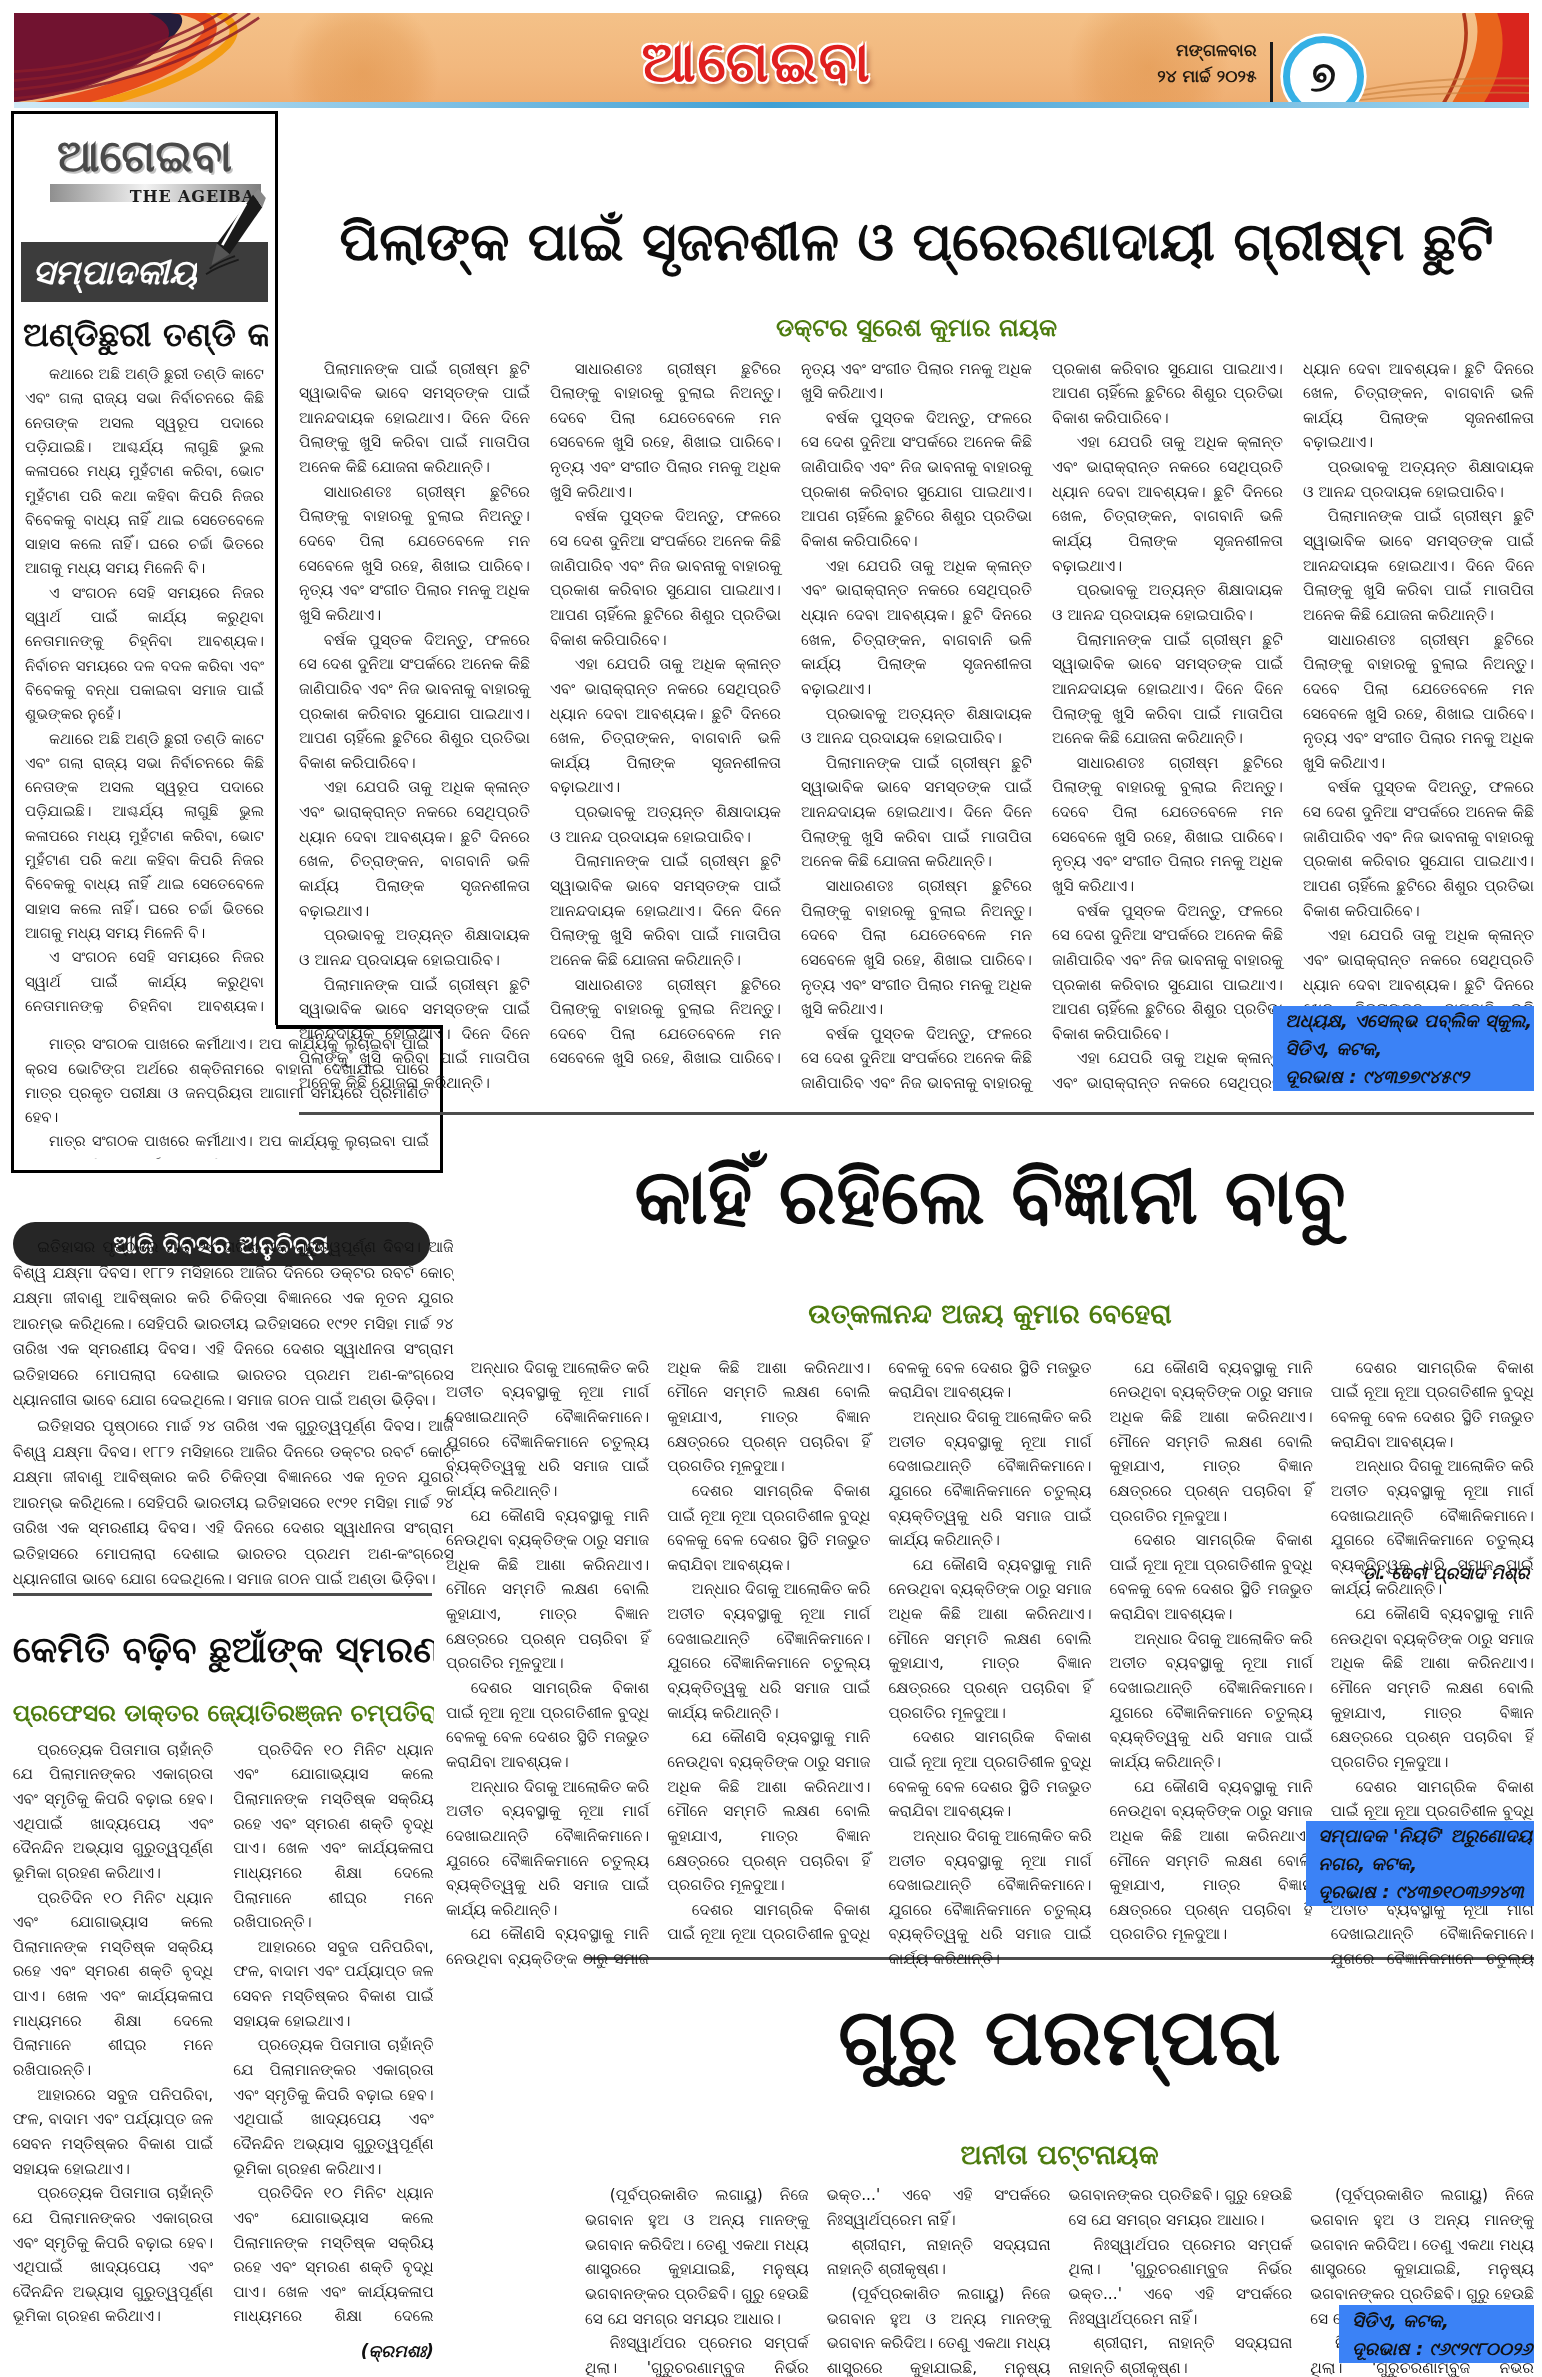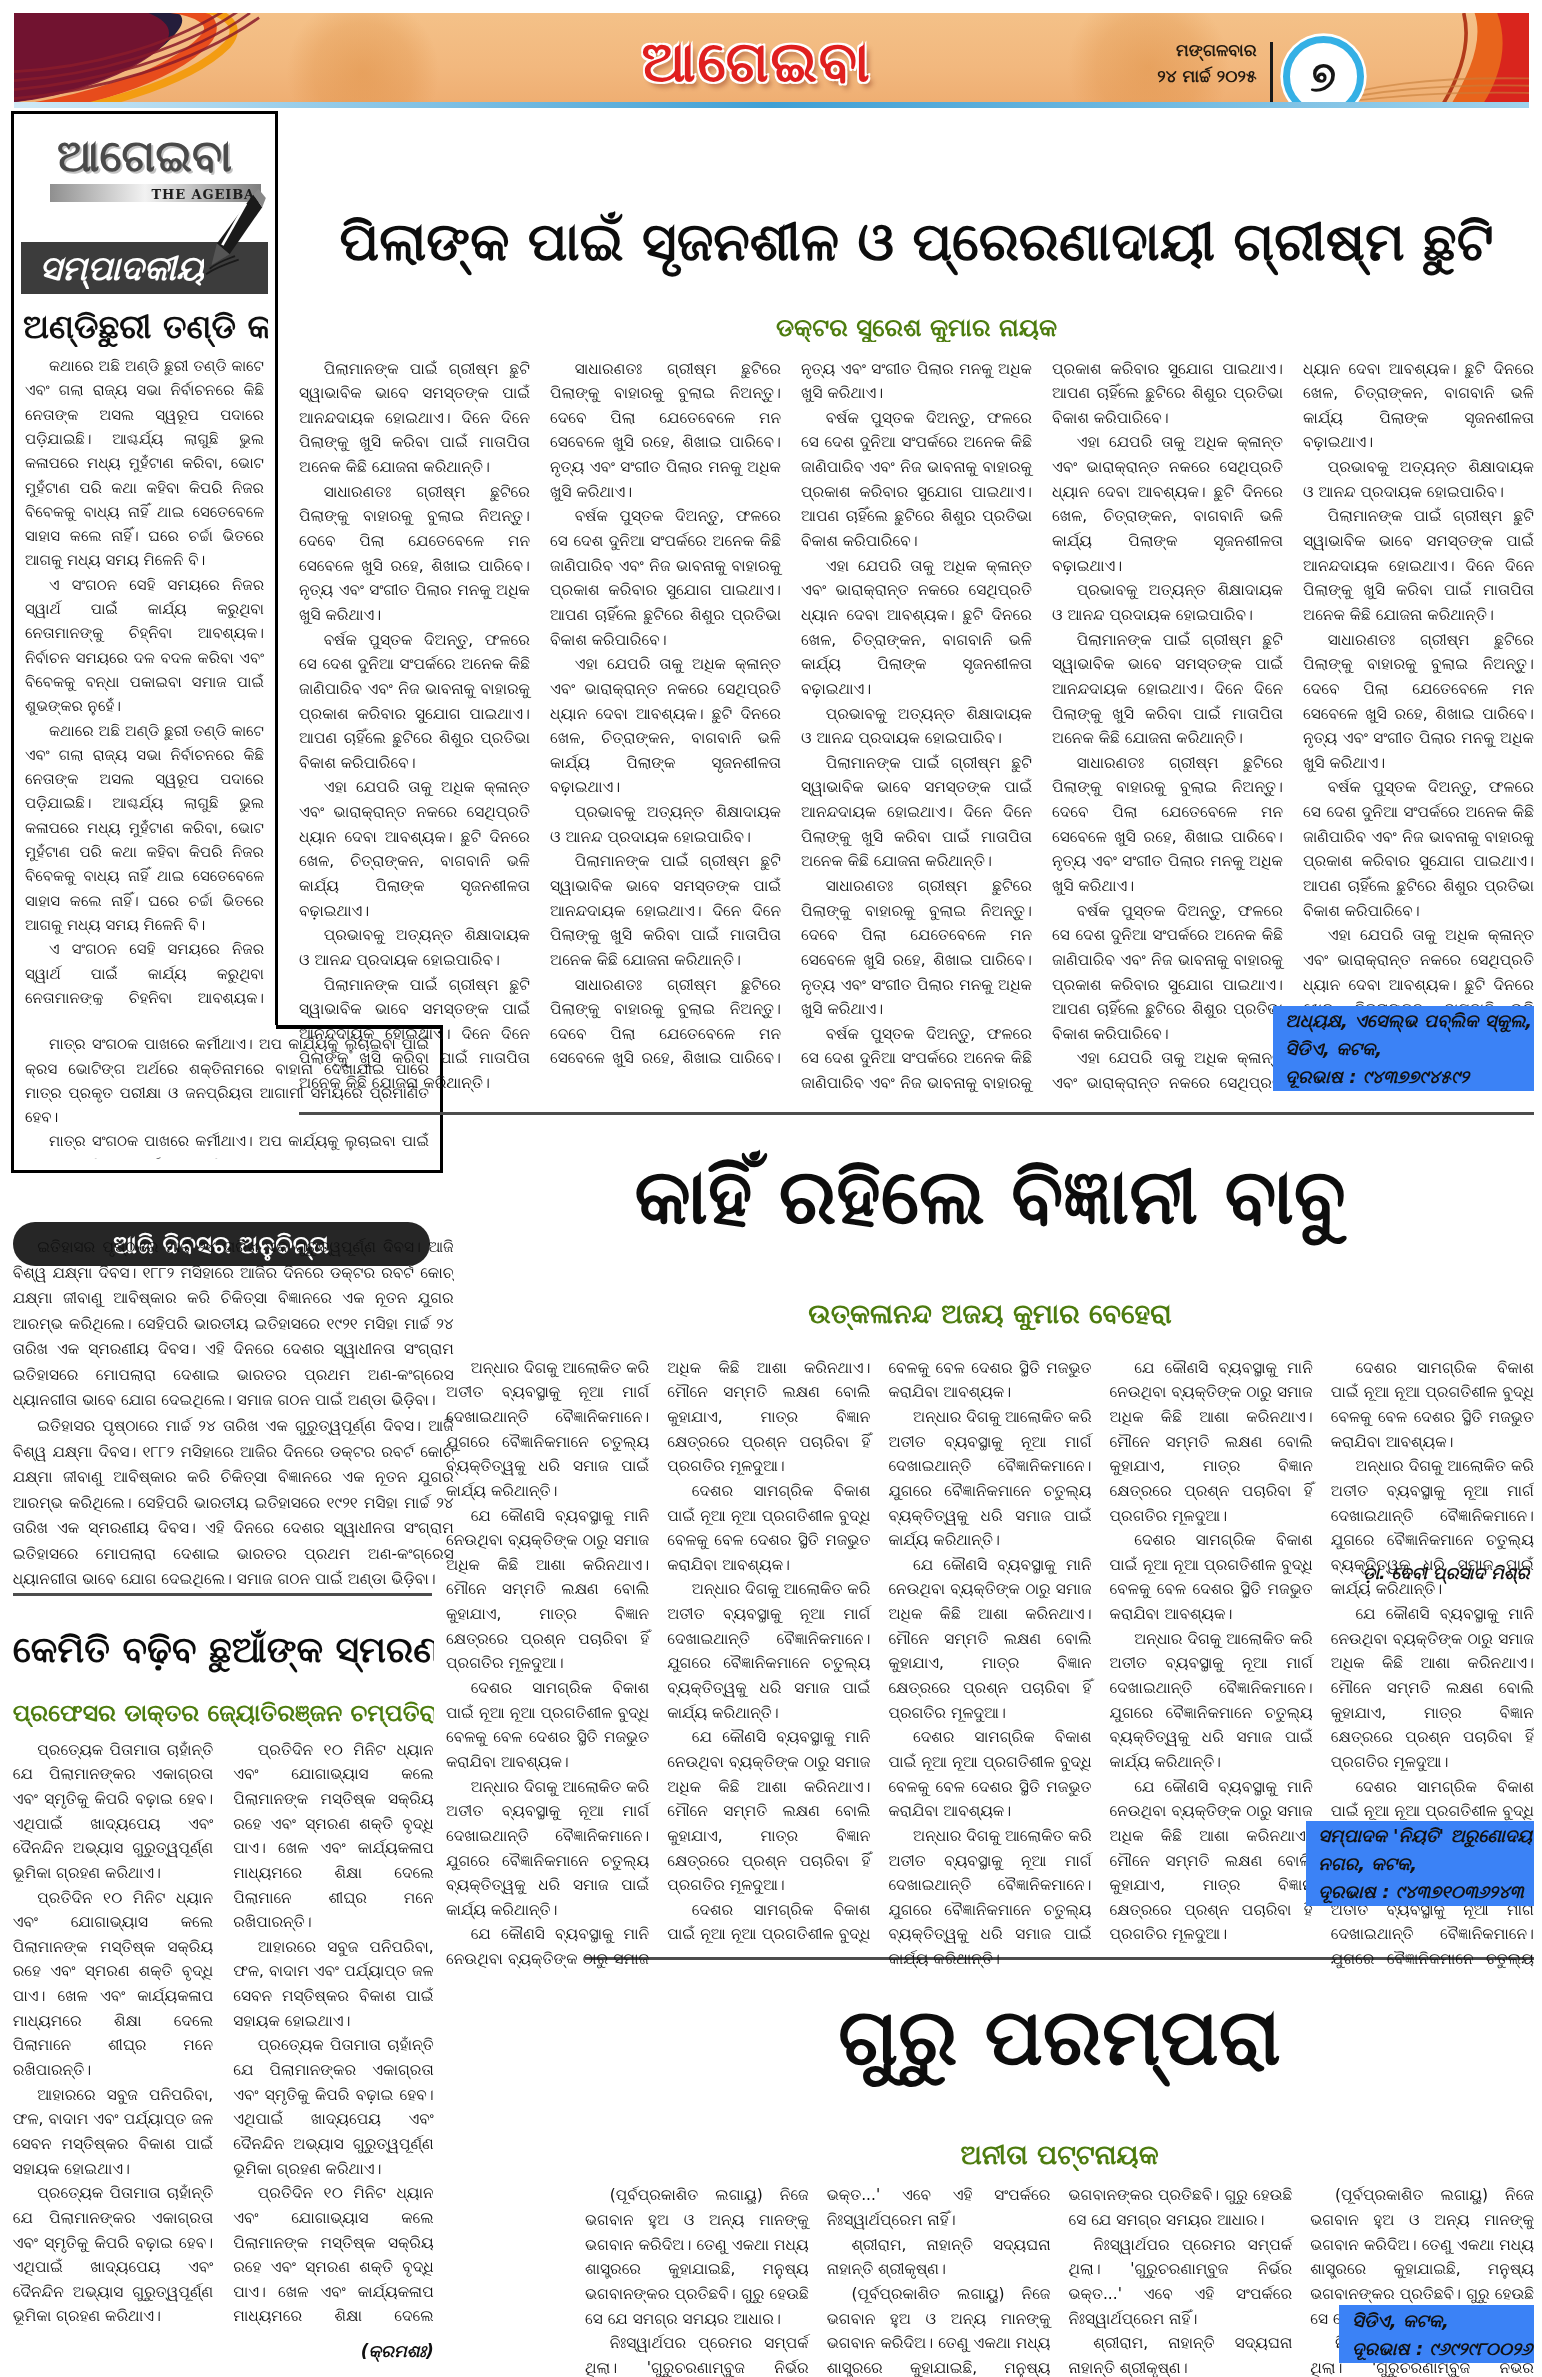--- a/index.html
+++ b/index.html
@@ -29,24 +29,24 @@
   
   .edit-box{position:absolute;left:11px;top:111px;width:261px;height:914px;
             border:3.6px solid #000;border-bottom:none;background:#fff;overflow:hidden;}
   .edit-box-wide{position:absolute;left:11px;top:1025px;width:426px;height:145px;
             border:3.6px solid #000;border-top:none;background:#fff;overflow:hidden;}
   .step-top{position:absolute;left:276px;top:1025px;width:165px;height:3.6px;background:#000;}
   .mast-title{margin-top:16.3px;text-align:center;font-size:44px;font-weight:bold;color:#4a4a4a;
             text-shadow:1.8px 1.8px 0 #c2c2c2;white-space:nowrap;overflow:hidden;}
   .mast-bar{height:18px;margin:1.8px 14.5px 0 36px;position:relative;
             background:linear-gradient(90deg,#8f8f8f,#f2f2f2 45%,#7d7d7d);}
-  .mast-sub{position:absolute;right:5.4px;top:3px;font-family:"DejaVu Serif",serif;font-size:13px;
+  .mast-sub{position:absolute;right:5.4px;top:3px;font-family:"DejaVu Serif",serif;font-size:16px;
             color:#1c1c1c;letter-spacing:0.9px;font-weight:bold;}
-  .edit-band{margin:40px 7.3px 0 7.3px;background:#3c3c3c;height:52px;position:relative;
-            display:flex;align-items:center;padding-left:18px;}
+  .edit-band{margin:40px 7.3px 0 7.3px;background:#3c3c3c;height:60px;position:relative;
+            display:flex;align-items:center;padding-left:11px;}
   .edit-band-label{color:#fff;font-size:34px;font-weight:bold;font-style:italic;white-space:nowrap;overflow:hidden;}
   .pen-icon{position:absolute;right:1.8px;top:-53px;}
   .edit-title{font-size:33px;font-weight:bold;margin:12.7px 7.3px 7.3px 9px;white-space:nowrap;overflow:hidden;}
   .edit-body{font-size:15px;line-height:1.62;text-align:justify;overflow:hidden;
             height:651px;padding:0 11px;}
   .edit-body-cont{font-size:15px;line-height:1.62;text-align:justify;overflow:hidden;
             height:127px;padding:7.3px 11px 0 11px;}
   p{margin:0;text-indent:1.6em;}
 
   

